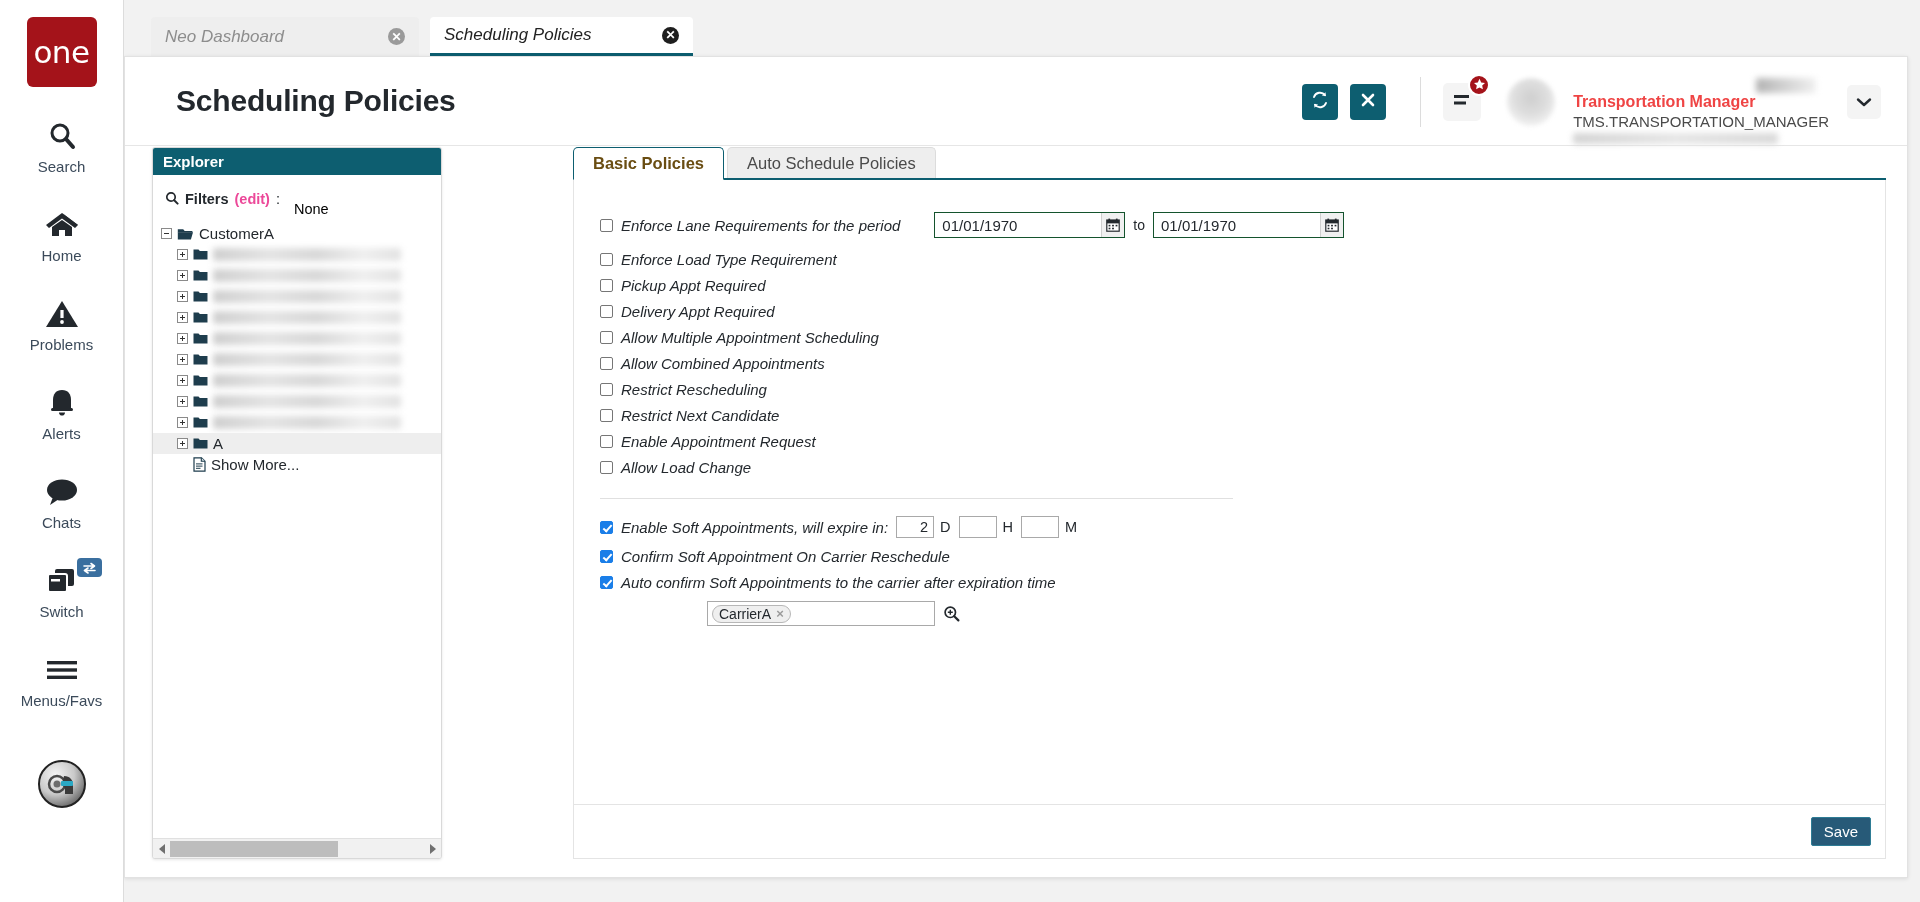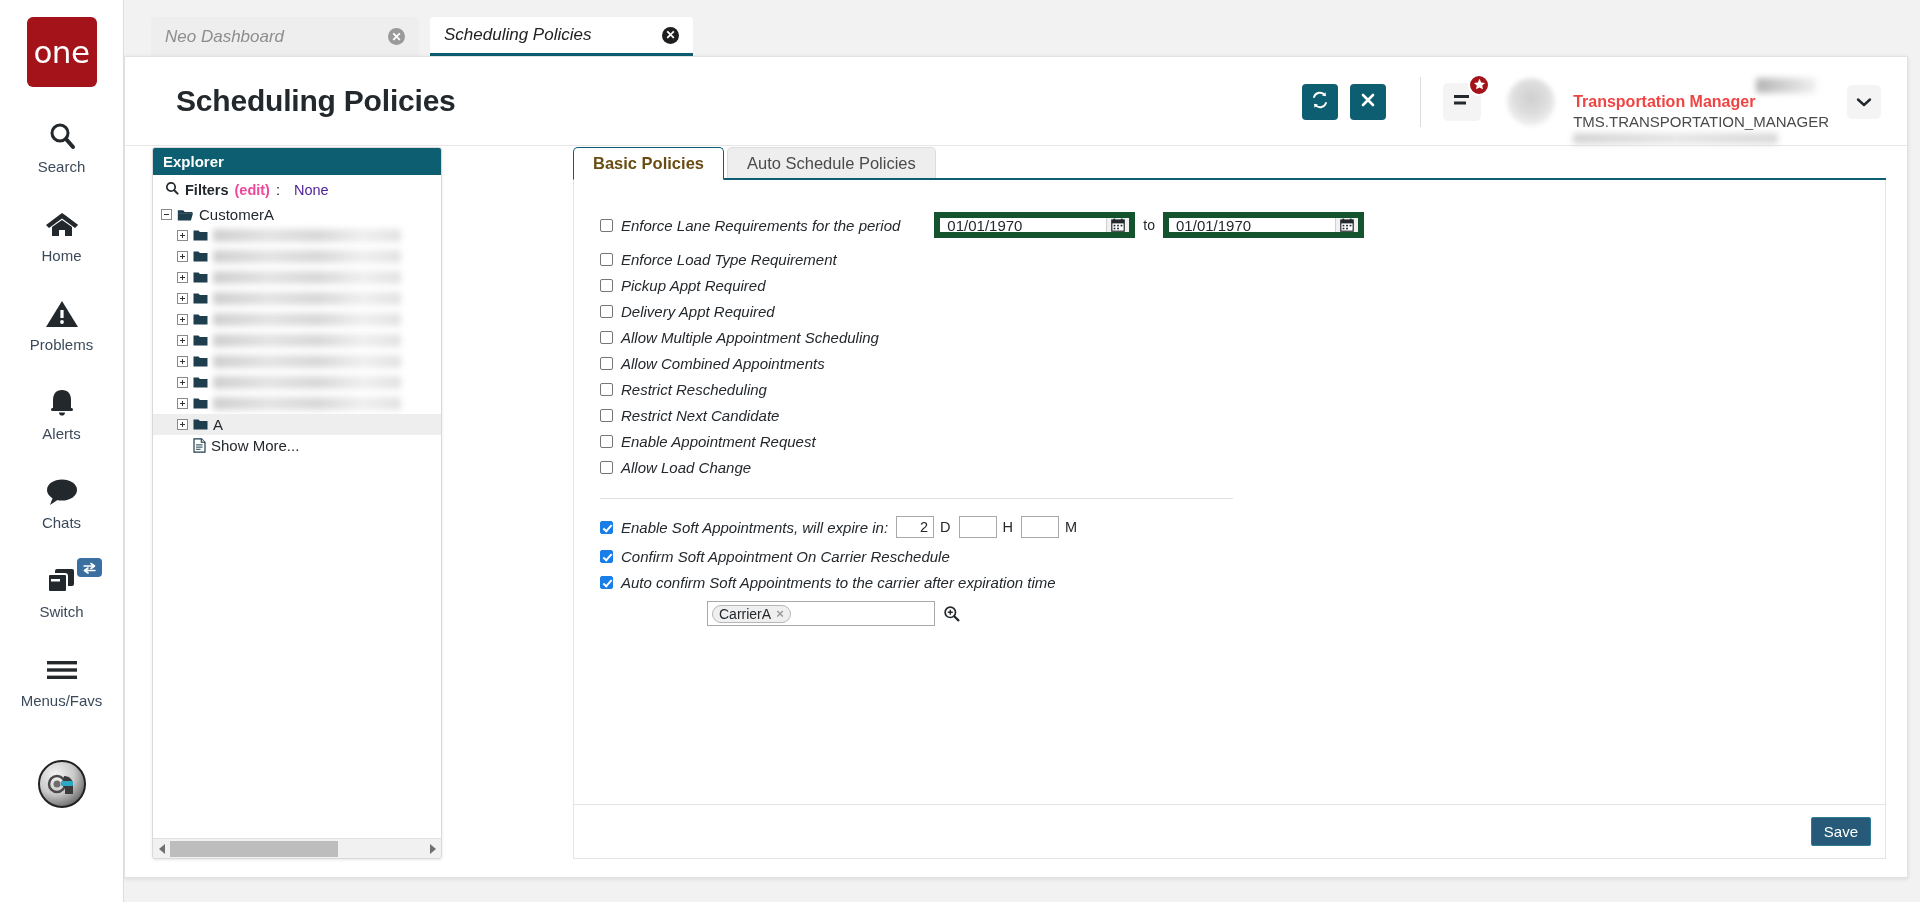--- a/index.html
+++ b/index.html
@@ -159,21 +159,21 @@
     height: 27px; background: #0d5e70; color: #fff;
     display: flex; align-items: center; padding-left: 10px;
     font-size: 15px; font-weight: bold; flex: 0 0 auto;
   }
   #explorer-filters {
     display: flex; align-items: center; gap: 6px;
     padding: 6px 0 4px 12px; font-size: 14.5px; color: #23282d; flex: 0 0 auto;
   }
   #explorer-filters .flabel { font-weight: bold; }
   #explorer-filters .fedit { color: #ec4899; font-weight: bold; cursor: pointer; }
-  #explorer-filters .fvalue { margin-left: 8px; color: #4c1d95; }
+  #explorer-filters .fvalue { margin-left: 8px; color: #000000; margin-top: 20px; }
   #explorer-tree { flex: 1 1 auto; overflow: hidden; position: relative; padding-top: 2px; }
   .tree-row {
     display: flex; align-items: center; height: 21px; font-size: 15px;
     color: #23282d; cursor: pointer; white-space: nowrap; position: relative;
   }
   .tree-row.root { padding-left: 8px; }
   .tree-row.child { padding-left: 24px; }
   .tree-row.leaf { padding-left: 40px; }
   .tree-row.selected { background: #eeeeee; }
   .toggle-box {
@@ -249,21 +249,21 @@
   .cbx.checked::after {
     content: ''; position: absolute; left: 4px; top: 1px;
     width: 3px; height: 7px; border: solid #fff; border-width: 0 2px 2px 0;
     transform: rotate(42deg);
   }
   .cb-label { font-size: 15px; color: #23282d; white-space: nowrap; font-style: italic; }
 
   #lane-row { display: flex; align-items: center; height: 30px; margin-bottom: 6px; }
   .date-wrap {
     display: inline-flex; align-items: stretch; height: 26px;
-    border: 6px solid #14532d; background: #fff; margin-left: 0;
+    border: 1px solid #14532d; background: #fff; margin-left: 0;
   }
   .date-input {
     width: 166px; border: none; outline: none; padding: 0 7px;
     font-size: 15px; color: #23282d; font-family: "Liberation Sans", sans-serif;
     background: transparent;
   }
   .cal-btn {
     width: 23px; border-left: 1px solid #cfcfcf; background: #f0f0f0;
     display: flex; align-items: center; justify-content: center; cursor: pointer;
   }

